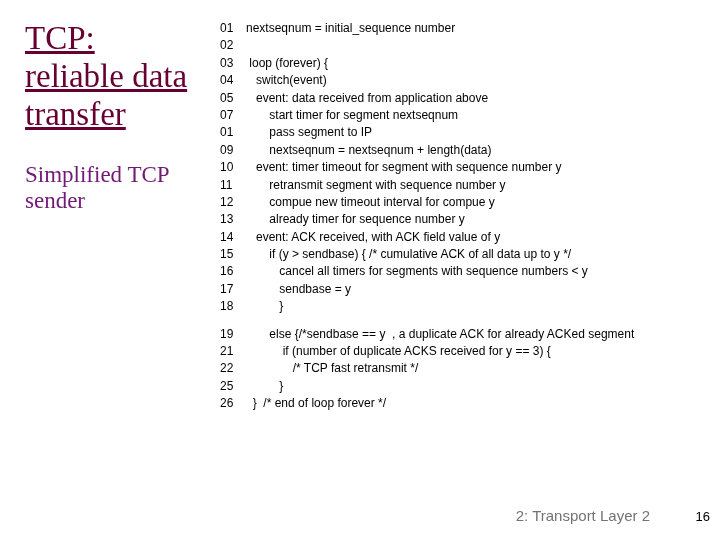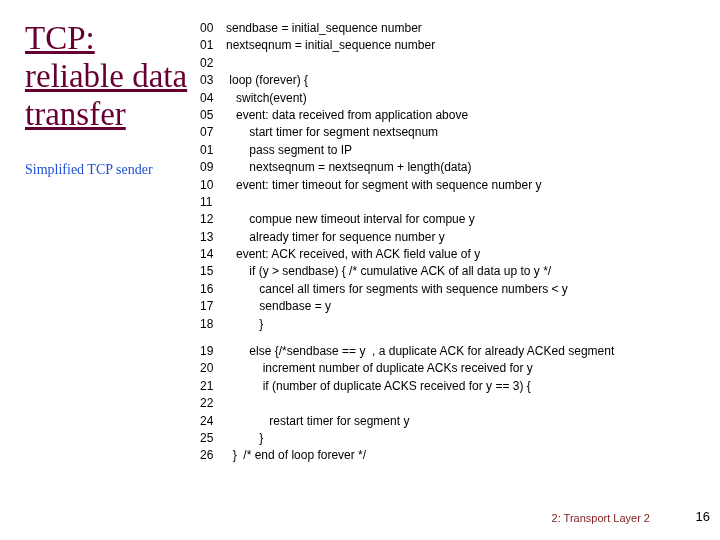--- a/index.html
+++ b/index.html
@@ -9,37 +9,38 @@
     height: 540px;
     box-sizing: border-box;
     font-family: "Times New Roman", Times, serif;
     background: #fff;
     position: relative;
   }
   .slide {
     display: flex;
     flex-direction: row;
     align-items: flex-start;
+    gap: 20px;
   }
   .leftcol {
     width: 175px;
     flex-shrink: 0;
   }
   .title {
     font-size: 33px;
     line-height: 1.15;
     color: #660033;
     text-decoration: underline;
     font-family: "Comic Sans MS", "Comic Sans", cursive, "Times New Roman";
     margin-bottom: 28px;
   }
   .subtitle {
-    font-size: 14px;
+    font-size: 23px;
     line-height: 1.15;
-    color: #1d4ed8;
+    color: #701a75;
     font-family: "Comic Sans MS", "Comic Sans", cursive, "Times New Roman";
   }
   .codeblock {
     font-family: Arial, Helvetica, sans-serif;
     font-size: 12px;
     line-height: 1.45;
     color: #000;
   }
   .codeline {
     display: flex;
@@ -53,22 +54,22 @@
     white-space: pre;
   }
   .gap {
     height: 10px;
   }
   .footer {
     position: absolute;
     bottom: 16px;
     right: 30px;
     font-family: Arial, Helvetica, sans-serif;
-    font-size: 11px;
-    color: #7f1d1d;
+    font-size: 15px;
+    color: #737373;
   }
   .pagenum {
     position: absolute;
     bottom: 16px;
     right: 0px;
     font-family: Arial, Helvetica, sans-serif;
     font-size: 13px;
     color: #000;
     padding-right: 10px;
   }
@@ -76,24 +77,20 @@
 </head>
 <body>
 
 <div class="slide">
   <div class="leftcol">
     <div class="title">TCP: reliable data transfer</div>
     <div class="subtitle">Simplified TCP sender</div>
   </div>
 
   <div class="codeblock" id="codeblock">
-      <div class="codeline">
-        <span class="lineno">00</span>
-        <span class="codetxt">sendbase = initial_sequence number</span>
-      </div>
       <div class="codeline">
         <span class="lineno">01</span>
         <span class="codetxt">nextseqnum = initial_sequence number</span>
       </div>
       <div class="codeline">
         <span class="lineno">02</span>
         <span class="codetxt"></span>
       </div>
       <div class="codeline">
         <span class="lineno">03</span>
@@ -118,20 +115,21 @@
       <div class="codeline">
         <span class="lineno">09</span>
         <span class="codetxt">       nextseqnum = nextseqnum + length(data)</span>
       </div>
       <div class="codeline">
         <span class="lineno">10</span>
         <span class="codetxt">   event: timer timeout for segment with sequence number y</span>
       </div>
       <div class="codeline">
         <span class="lineno">11</span>
+        <span class="codetxt">       retransmit segment with sequence number y</span>
       </div>
       <div class="codeline">
         <span class="lineno">12</span>
         <span class="codetxt">       compue new timeout interval for compue y</span>
       </div>
       <div class="codeline">
         <span class="lineno">13</span>
         <span class="codetxt">       already timer for sequence number y</span>
       </div>
       <div class="codeline">
@@ -153,33 +151,26 @@
       <div class="codeline">
         <span class="lineno">18</span>
         <span class="codetxt">          }</span>
       </div>
       <div class="gap"></div>
       <div class="codeline">
         <span class="lineno">19</span>
         <span class="codetxt">       else {/*sendbase == y  , a duplicate ACK for already ACKed segment</span>
       </div>
       <div class="codeline">
-        <span class="lineno">20</span>
-        <span class="codetxt">           increment number of duplicate ACKs received for y</span>
-      </div>
-      <div class="codeline">
         <span class="lineno">21</span>
         <span class="codetxt">           if (number of duplicate ACKS received for y == 3) {</span>
       </div>
       <div class="codeline">
         <span class="lineno">22</span>
-      </div>
-      <div class="codeline">
-        <span class="lineno">24</span>
-        <span class="codetxt">             restart timer for segment y</span>
+        <span class="codetxt">              /* TCP fast retransmit */</span>
       </div>
       <div class="codeline">
         <span class="lineno">25</span>
         <span class="codetxt">          }</span>
       </div>
       <div class="codeline">
         <span class="lineno">26</span>
         <span class="codetxt">  }  /* end of loop forever */</span>
       </div>
     </div>

